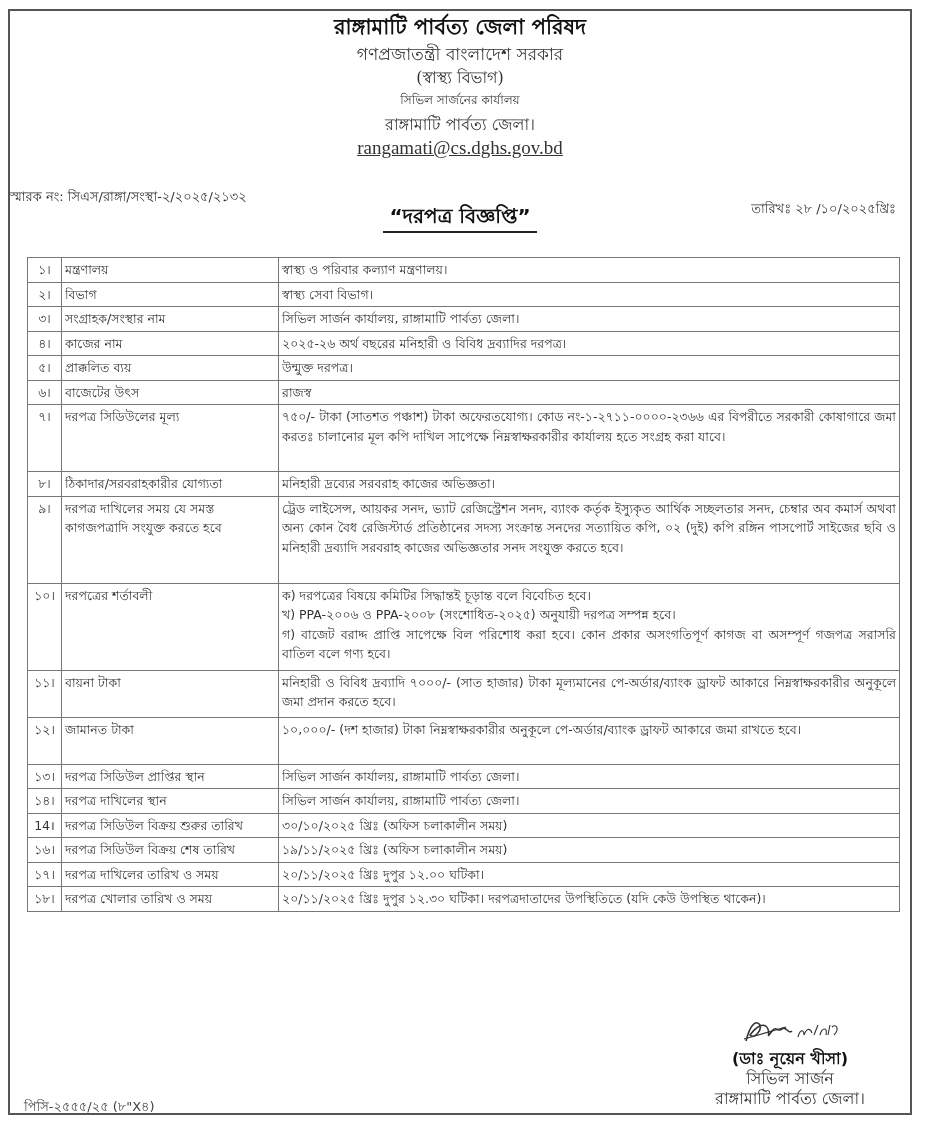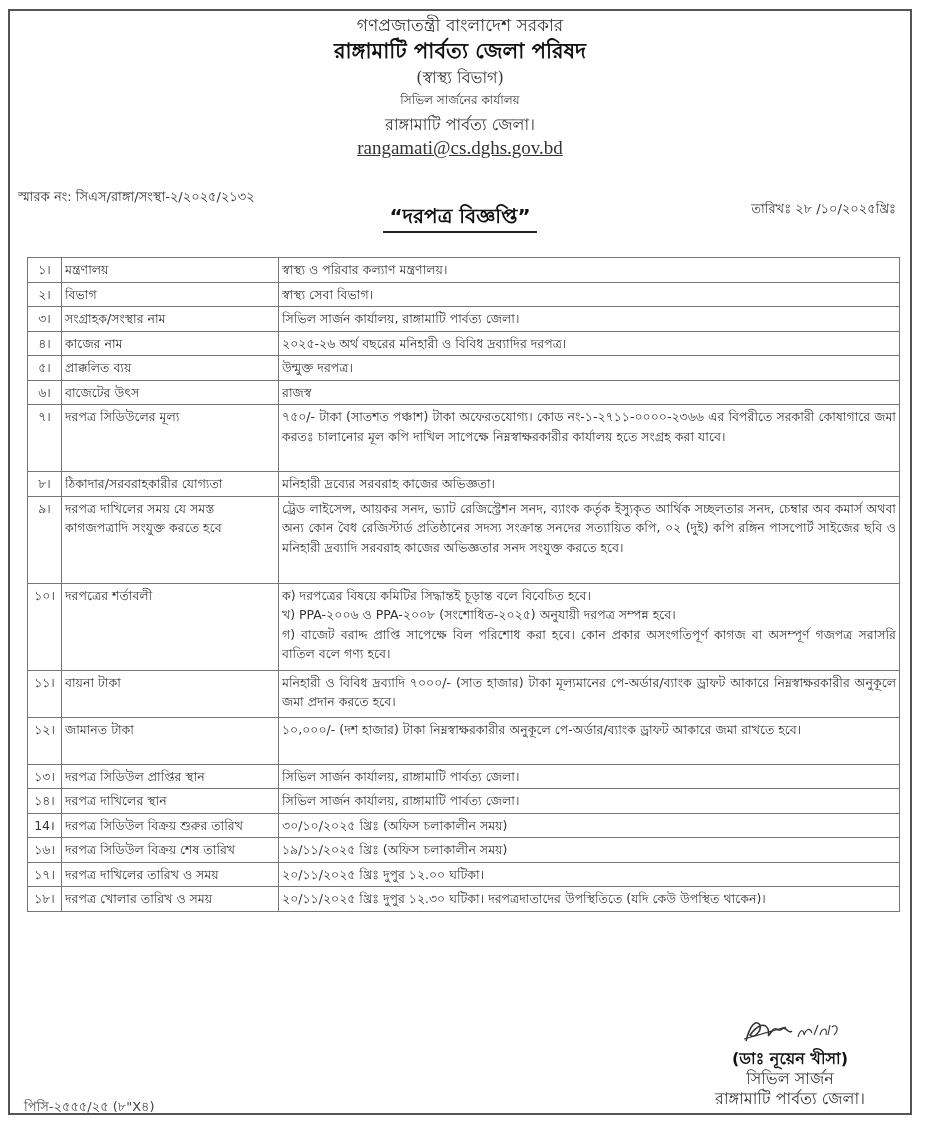--- a/index.html
+++ b/index.html
@@ -66,21 +66,21 @@
     }
     .email {
       font-family: "Liberation Serif", serif;
       font-size: 19px;
       color: #333;
       text-decoration: underline;
       height: 24px;
     }
     .memo {
       position: absolute;
-      left: 8px;
+      left: 0;
       top: 176px;
       font-size: 13px;
       color: #333;
     }
     .date {
       position: absolute;
       right: 14px;
       top: 188px;
       font-size: 13px;
       color: #333;
@@ -170,22 +170,22 @@
       font-size: 13px;
       color: #444;
     }
   </style>
 </head>
 <body>
 
 <div class="frame">
 
   <div class="header">
+    <span class="h-line council">রাঙ্গামাটি পার্বত্য জেলা পরিষদ</span>
     <span class="h-line gov">গণপ্রজাতন্ত্রী বাংলাদেশ সরকার</span>
-    <span class="h-line council">রাঙ্গামাটি পার্বত্য জেলা পরিষদ</span>
     <span class="h-line dept">(স্বাস্থ্য বিভাগ)</span>
     <span class="h-line office">সিভিল সার্জনের কার্যালয়</span>
     <span class="h-line district">রাঙ্গামাটি পার্বত্য জেলা।</span>
     <span class="h-line email">rangamati@cs.dghs.gov.bd</span>
   </div>
 
   <div class="memo">স্মারক নং: সিএস/রাঙ্গা/সংস্থা-২/২০২৫/২১৩২</div>
   <div class="date">তারিখঃ ২৮ /১০/২০২৫খ্রিঃ</div>
 
   <div class="title">

